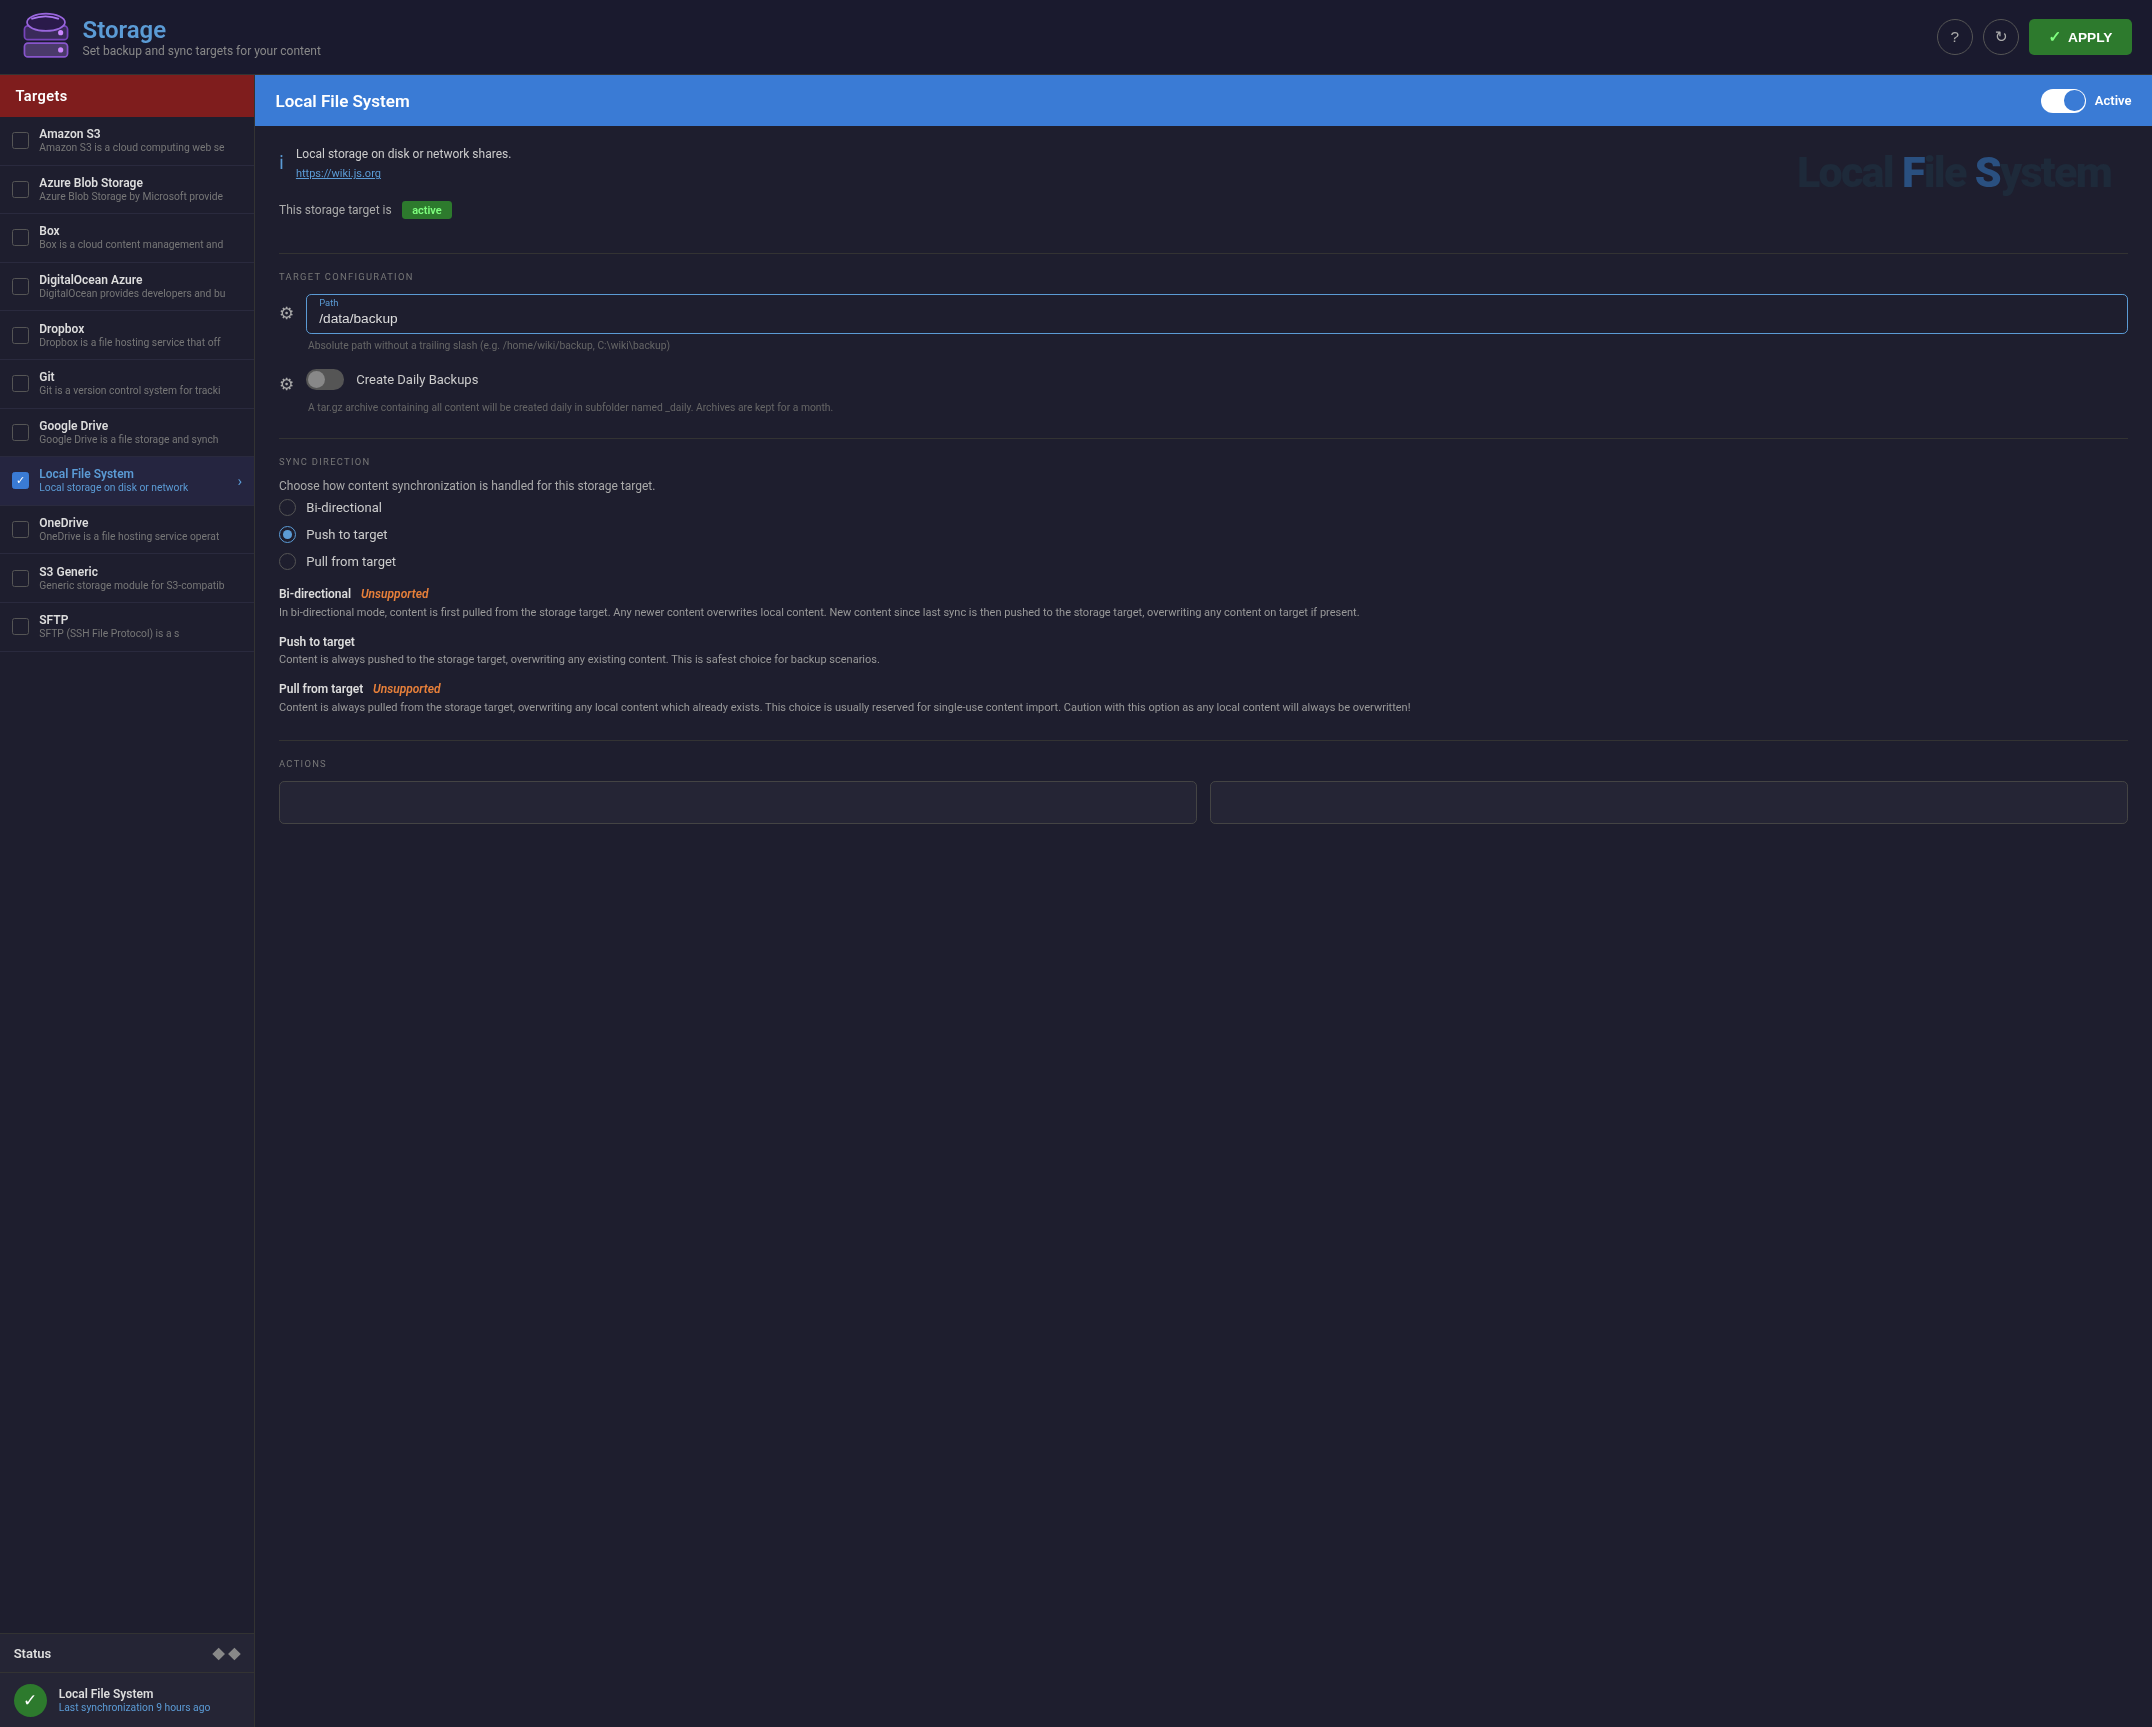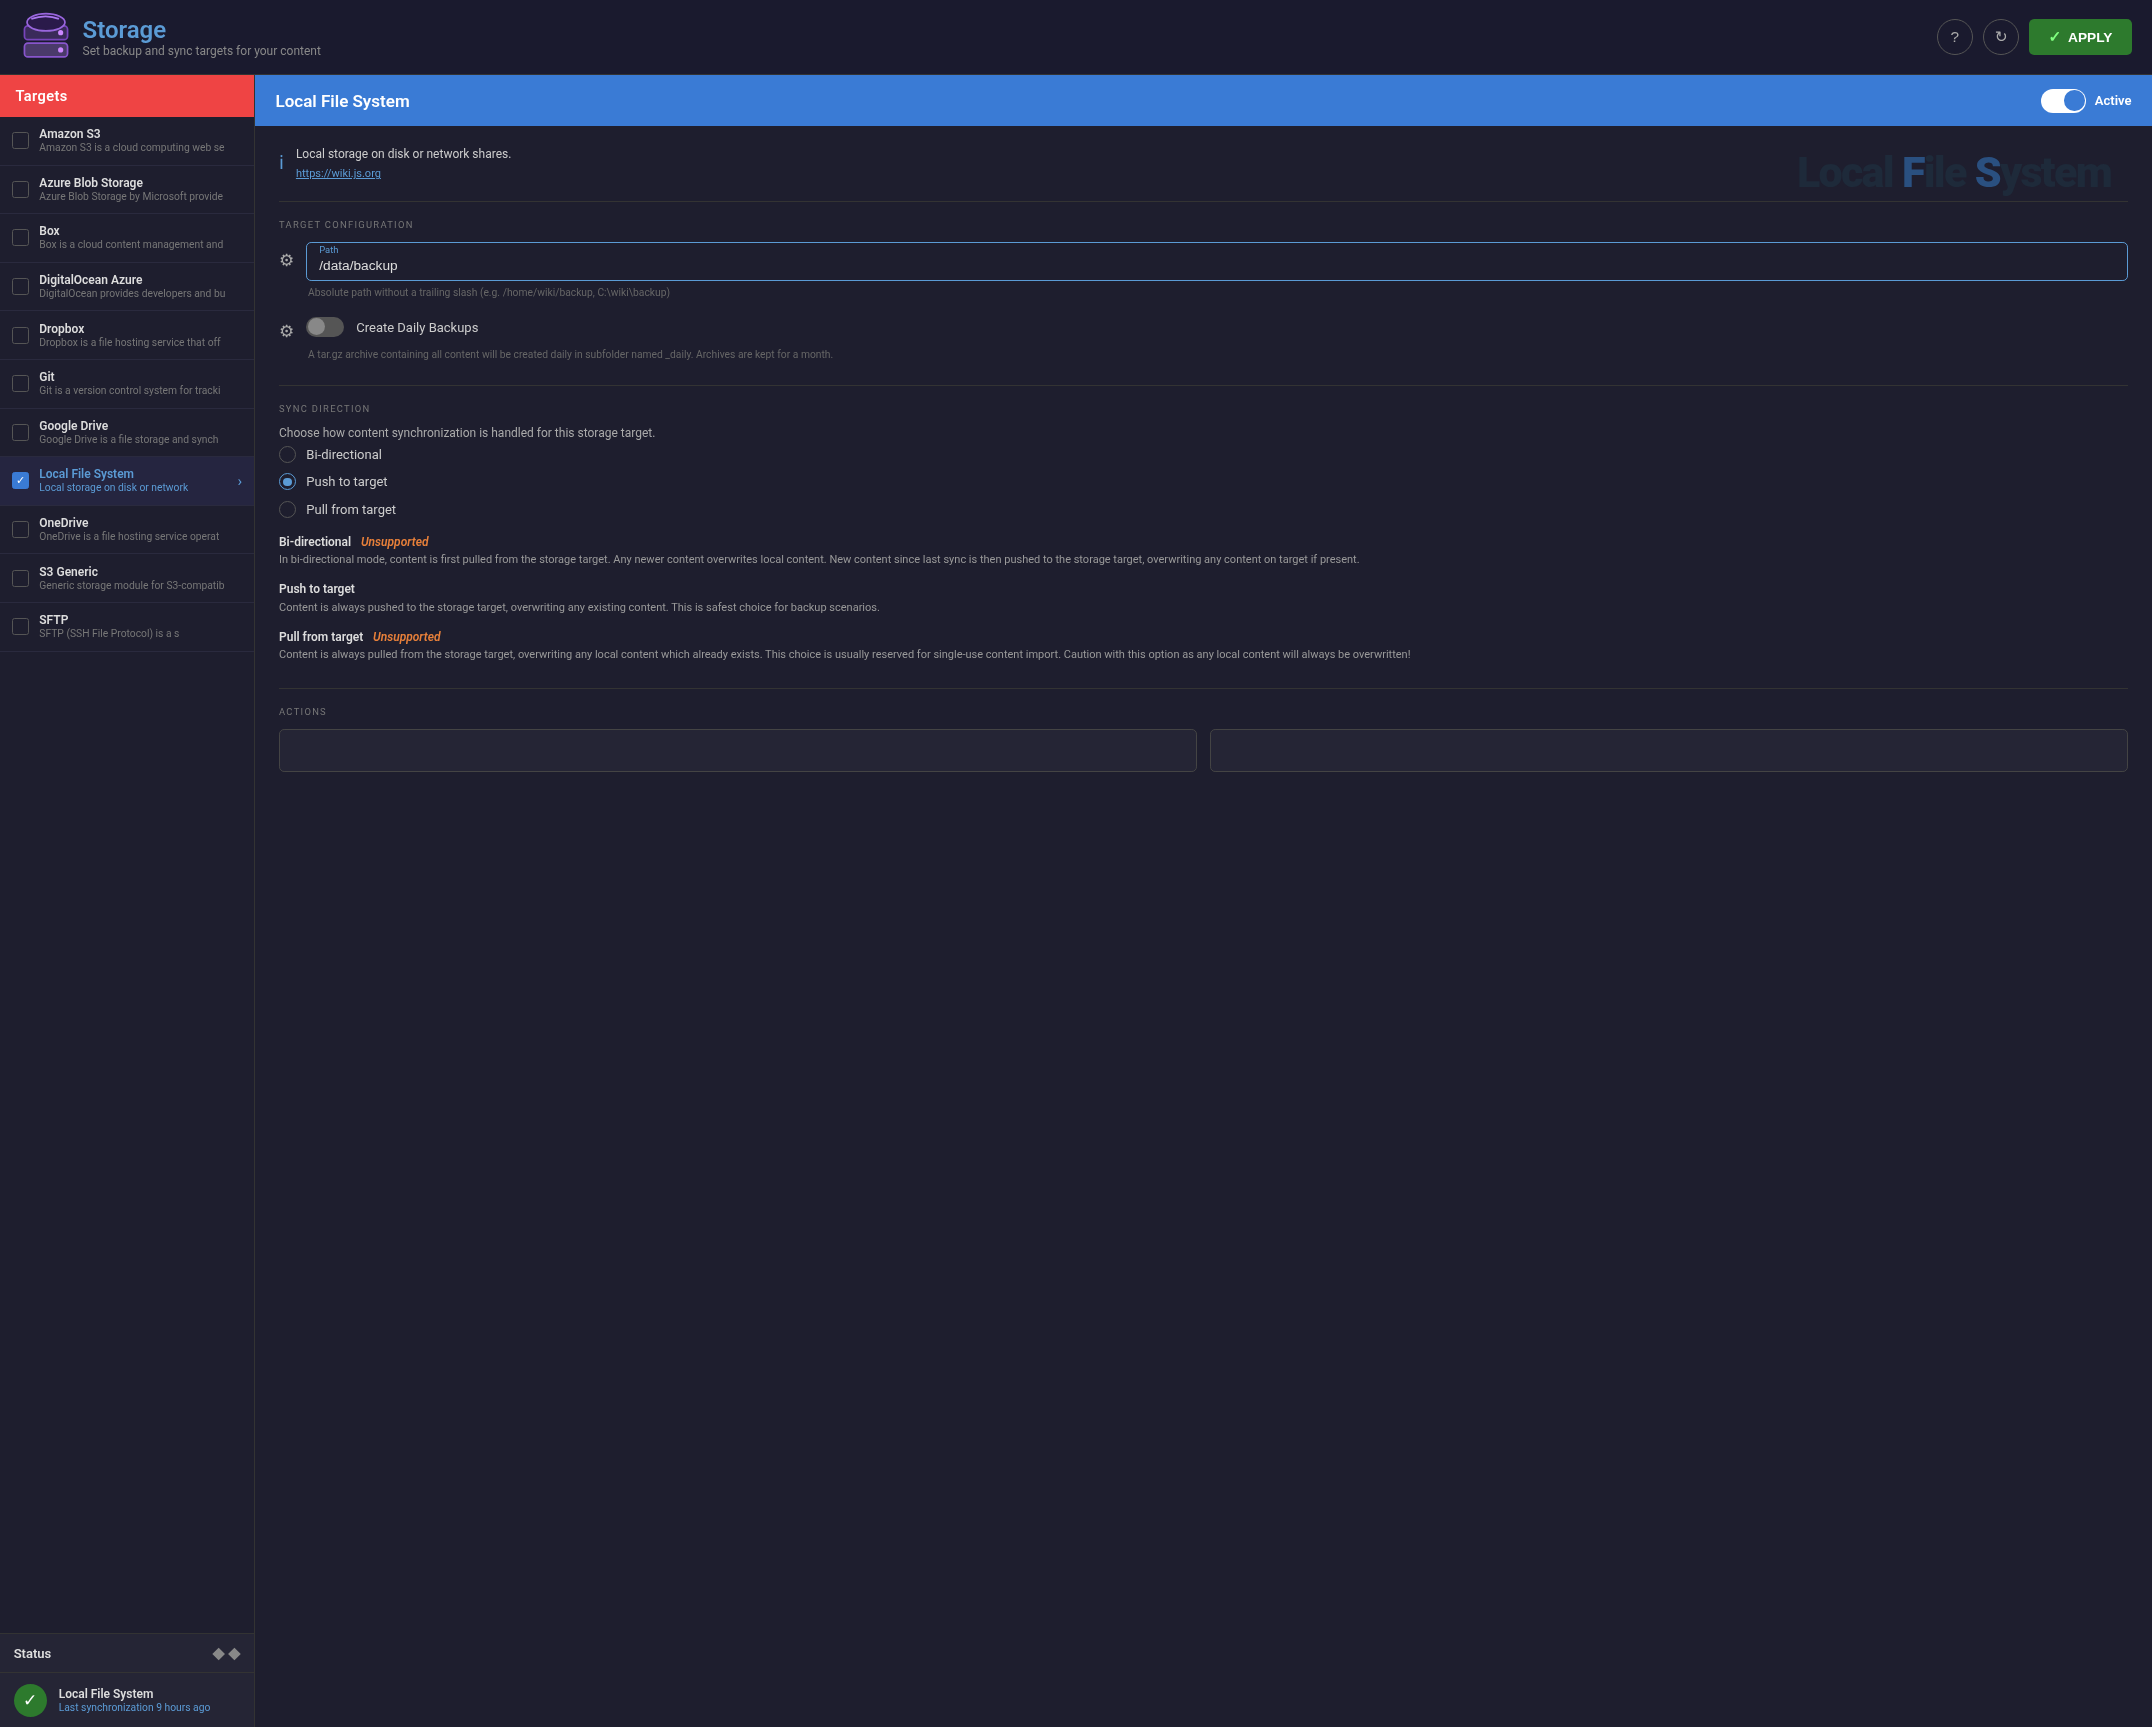--- a/index.html
+++ b/index.html
@@ -80,21 +80,21 @@
     
     .sidebar {
       width: 255px;
       background: #1e1e2e;
       border-right: 0.9px solid #333;
       display: flex;
       flex-direction: column;
       overflow: hidden;
     }
     .sidebar-header {
-      background: #ef4444;
+      background: #7f1d1d;
       padding: 12px 15.4px;
       font-size: 14.6px;
       font-weight: 600;
       color: #fff;
       letter-spacing: 0.4px;
     }
     .sidebar-list {
       flex: 1;
       overflow-y: auto;
     }
@@ -558,20 +558,24 @@
         </div>
 
         <div class="info-banner" style="position:relative;z-index:1;">
           <span class="info-icon">ℹ</span>
           <div class="info-text">
             <p>Local storage on disk or network shares.</p>
             <a class="info-link" href="#">https://wiki.js.org</a>
           </div>
         </div>
 
+        <div style="margin-bottom:17px;position:relative;z-index:1;">
+          <span style="font-size:12px;color:#aaa;margin-right:6.8px;">This storage target is</span>
+          <span class="active-badge">active</span>
+        </div>
 
         <hr class="divider">
 
         <div class="section">
           <div class="section-label">TARGET CONFIGURATION</div>
 
           <div class="path-container">
             <span class="gear-icon">⚙</span>
             <div class="path-field-wrapper">
               <div class="path-label">Path</div>

